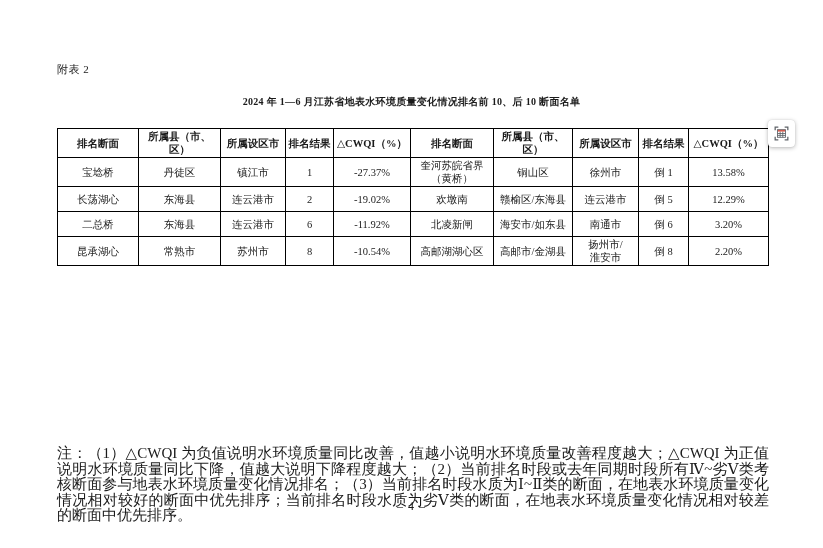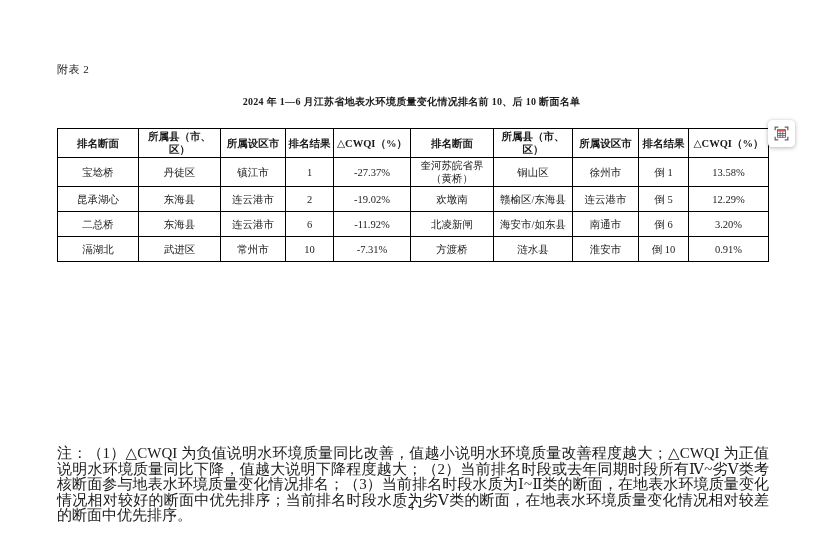--- a/index.html
+++ b/index.html
@@ -86,21 +86,21 @@
           <td>1</td>
           <td>-27.37%</td>
           <td>奎河苏皖省界
 （黄桥）</td>
           <td>铜山区</td>
           <td>徐州市</td>
           <td>倒 1</td>
           <td>13.58%</td>
         </tr>
         <tr>
-          <td>昆承湖心</td>
+          <td>长荡湖心</td>
           <td>东海县</td>
           <td>连云港市</td>
           <td>2</td>
           <td>-19.02%</td>
           <td>欢墩南</td>
           <td>赣榆区/东海县</td>
           <td>连云港市</td>
           <td>倒 5</td>
           <td>12.29%</td>
         </tr>
@@ -110,30 +110,31 @@
           <td>连云港市</td>
           <td>6</td>
           <td>-11.92%</td>
           <td>北凌新闸</td>
           <td>海安市/如东县</td>
           <td>南通市</td>
           <td>倒 6</td>
           <td>3.20%</td>
         </tr>
         <tr>
-          <td>滆湖北</td>
-          <td>武进区</td>
-          <td>常州市</td>
-          <td>10</td>
-          <td>-7.31%</td>
-          <td>方渡桥</td>
-          <td>涟水县</td>
-          <td>淮安市</td>
-          <td>倒 10</td>
-          <td>0.91%</td>
+          <td>昆承湖心</td>
+          <td>常熟市</td>
+          <td>苏州市</td>
+          <td>8</td>
+          <td>-10.54%</td>
+          <td>高邮湖湖心区</td>
+          <td>高邮市/金湖县</td>
+          <td>扬州市/
+淮安市</td>
+          <td>倒 8</td>
+          <td>2.20%</td>
         </tr>
       </tbody>
   </table>
 </div>
 
 <div class="notes">注：（1）△CWQI 为负值说明水环境质量同比改善，值越小说明水环境质量改善程度越大；△CWQI 为正值说明水环境质量同比下降，值越大说明下降程度越大；（2）当前排名时段或去年同期时段所有Ⅳ~劣Ⅴ类考核断面参与地表水环境质量变化情况排名；（3）当前排名时段水质为Ⅰ~Ⅱ类的断面，在地表水环境质量变化情况相对较好的断面中优先排序；当前排名时段水质为劣Ⅴ类的断面，在地表水环境质量变化情况相对较差的断面中优先排序。</div>
 
 <div class="page-number">– 4 –</div>
 
 <div class="table-tool-btn" title="">

